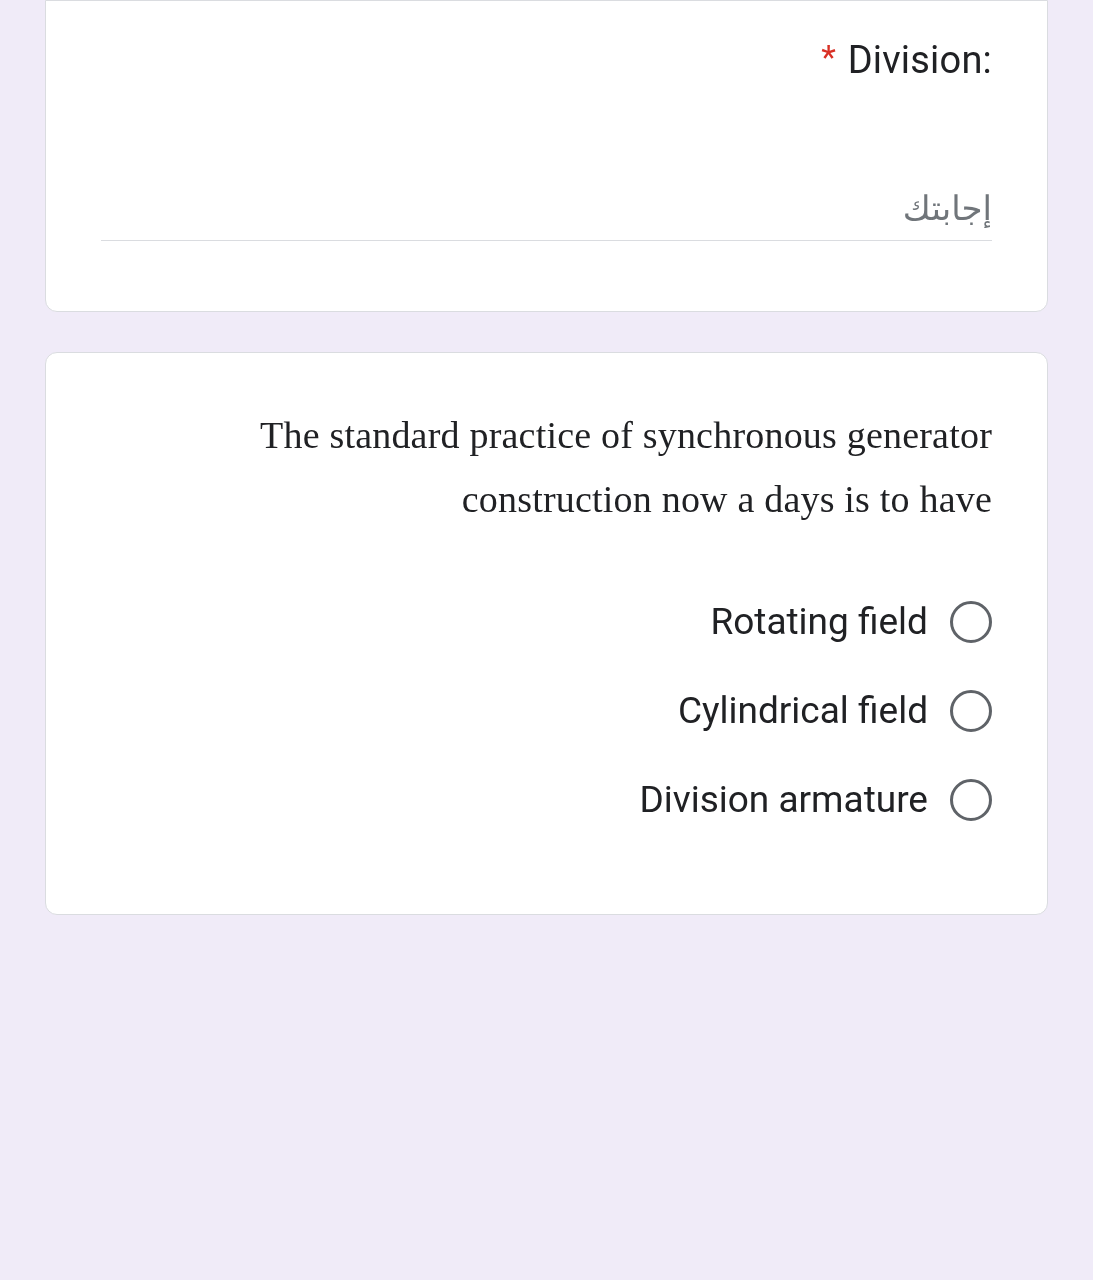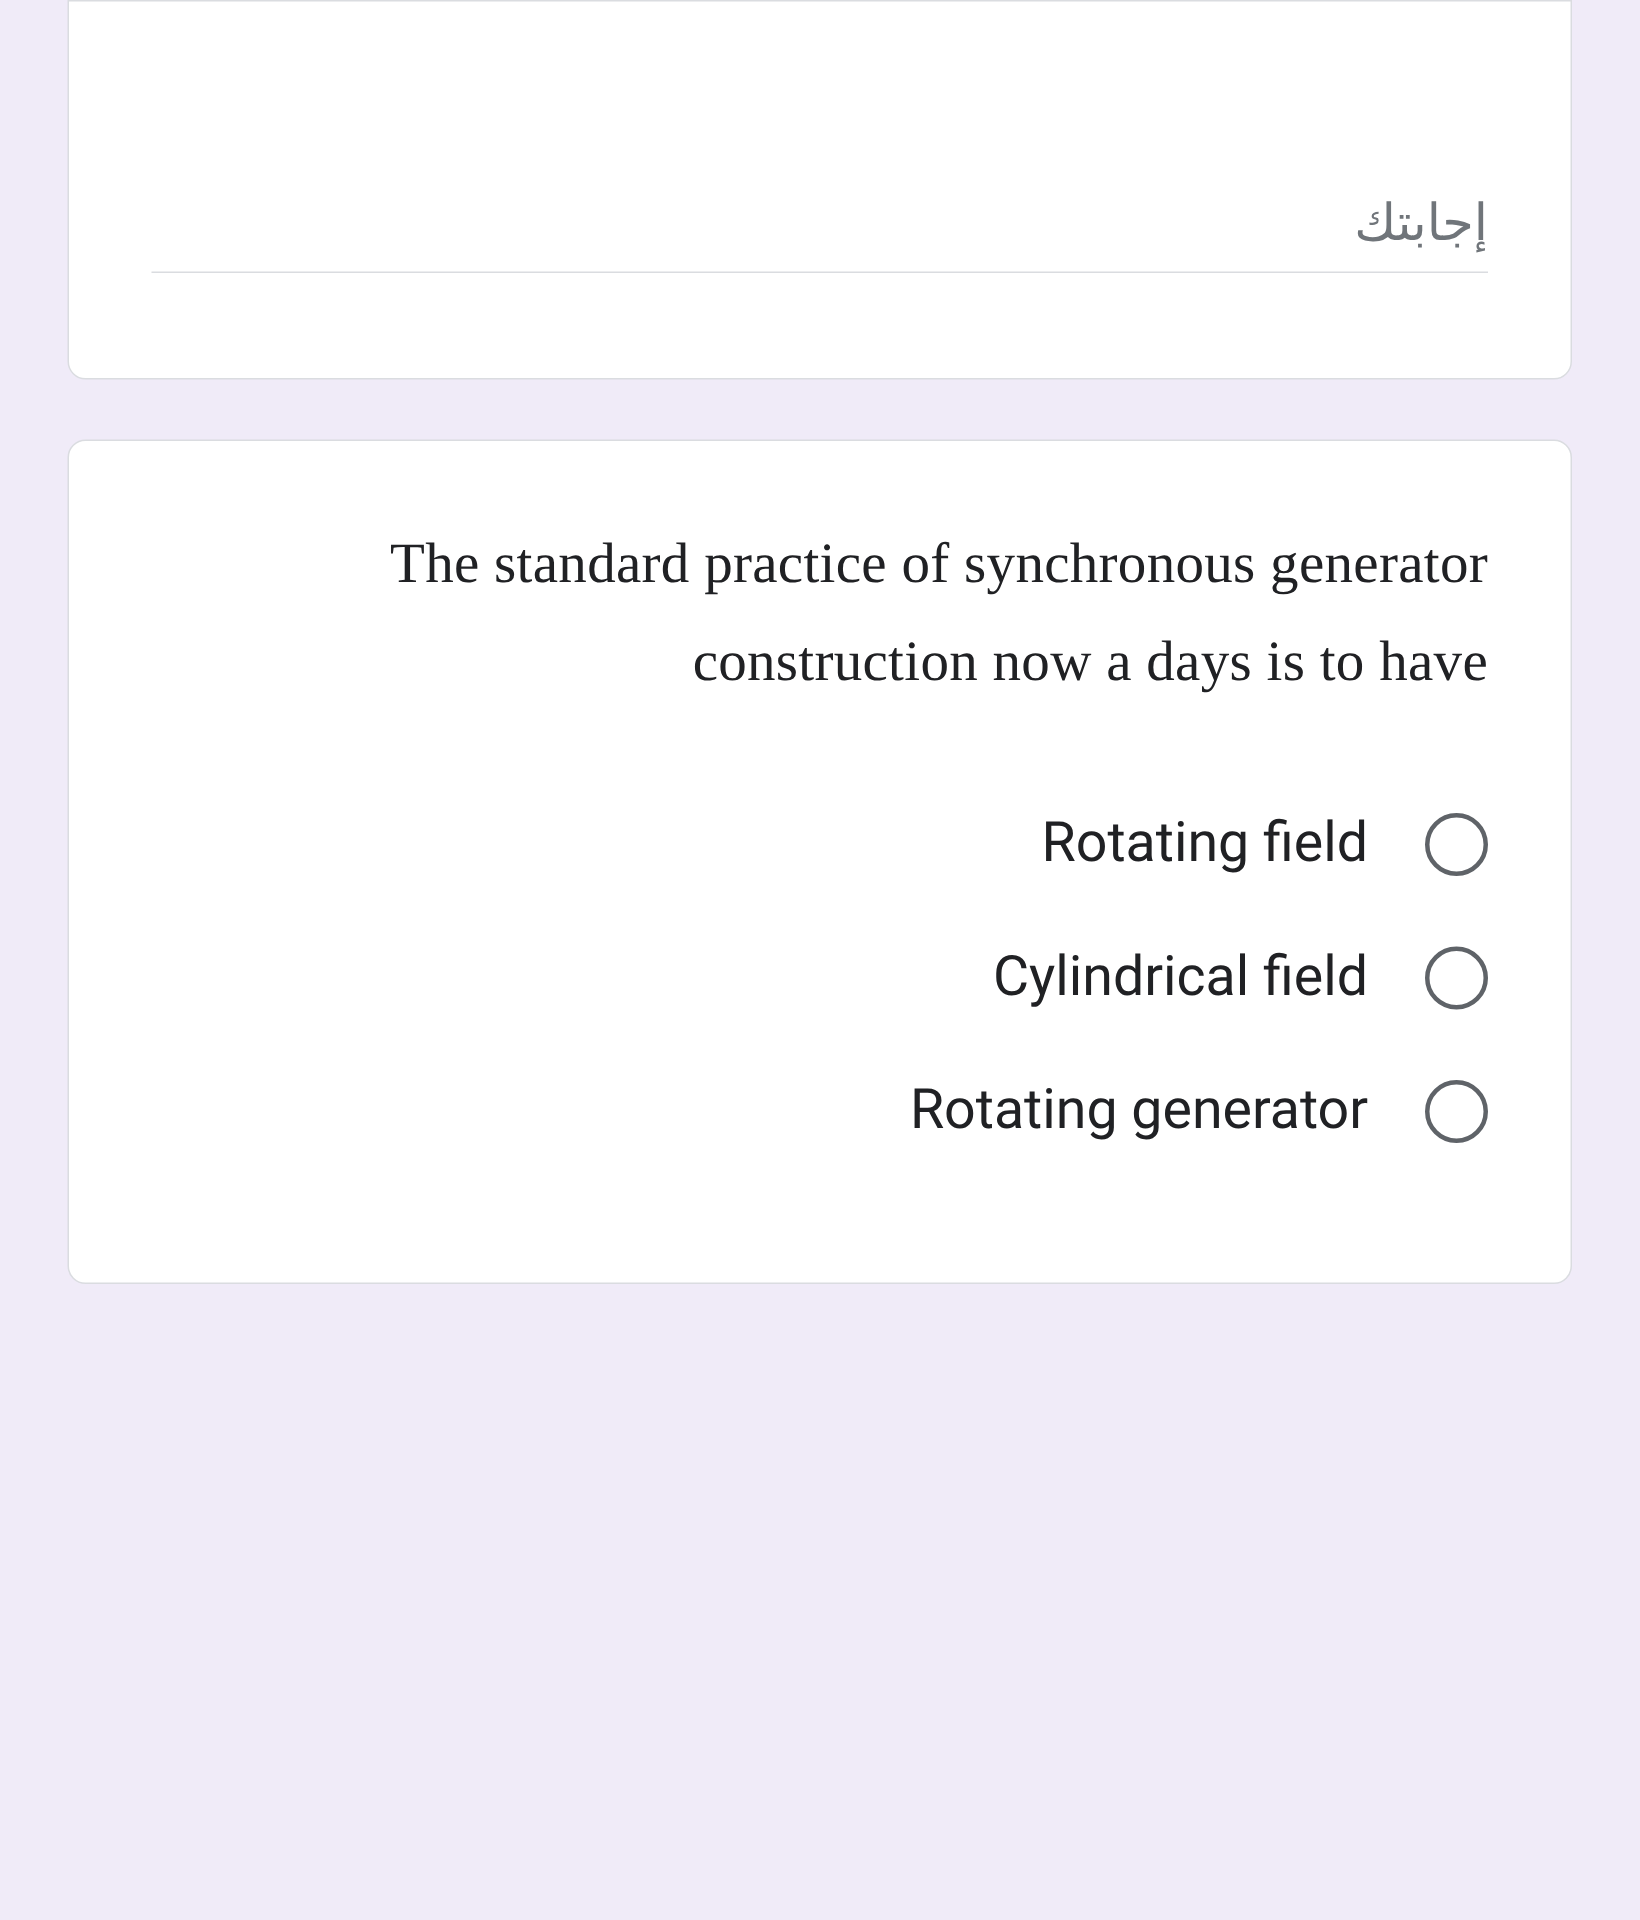--- a/index.html
+++ b/index.html
@@ -60,21 +60,20 @@
   .options {
     margin-top: 45px;
   }
   .option-row {
     display: flex;
     align-items: center;
     justify-content: flex-start;
     padding: 23px 0;
     cursor: pointer;
     direction: rtl;
-    gap: 16px;
   }
   .radio-circle {
     width: 42px;
     height: 42px;
     border-radius: 50%;
     border: 3px solid #5f6368;
     flex-shrink: 0;
     margin-left: 22px;
   }
   .option-label {
@@ -84,32 +83,36 @@
   }
   .q2-title {
     line-height: 1.7;
     font-family: Liberation Serif, serif;
   }
 </style>
 </head>
 <body>
 
 <div class="card">
+  <div class="question-title">
+    <span>:Division</span>
+    <span class="required">*</span>
+  </div>
   <input class="answer-input" type="text" placeholder="إجابتك" style="">
 </div>
 
 <div class="card">
   <div class="question-title q2-title">The standard practice of synchronous generator construction now a days is to have</div>
   <div class="options">
     <div class="option-row">
       <span class="radio-circle"></span>
       <span class="option-label">Rotating field</span>
     </div>
     <div class="option-row">
       <span class="radio-circle"></span>
       <span class="option-label">Cylindrical field</span>
     </div>
     <div class="option-row">
       <span class="radio-circle"></span>
-      <span class="option-label">Rotating generator</span>
+      <span class="option-label">Division armature</span>
     </div>
   </div>
 </div>
 
 </body></html>

